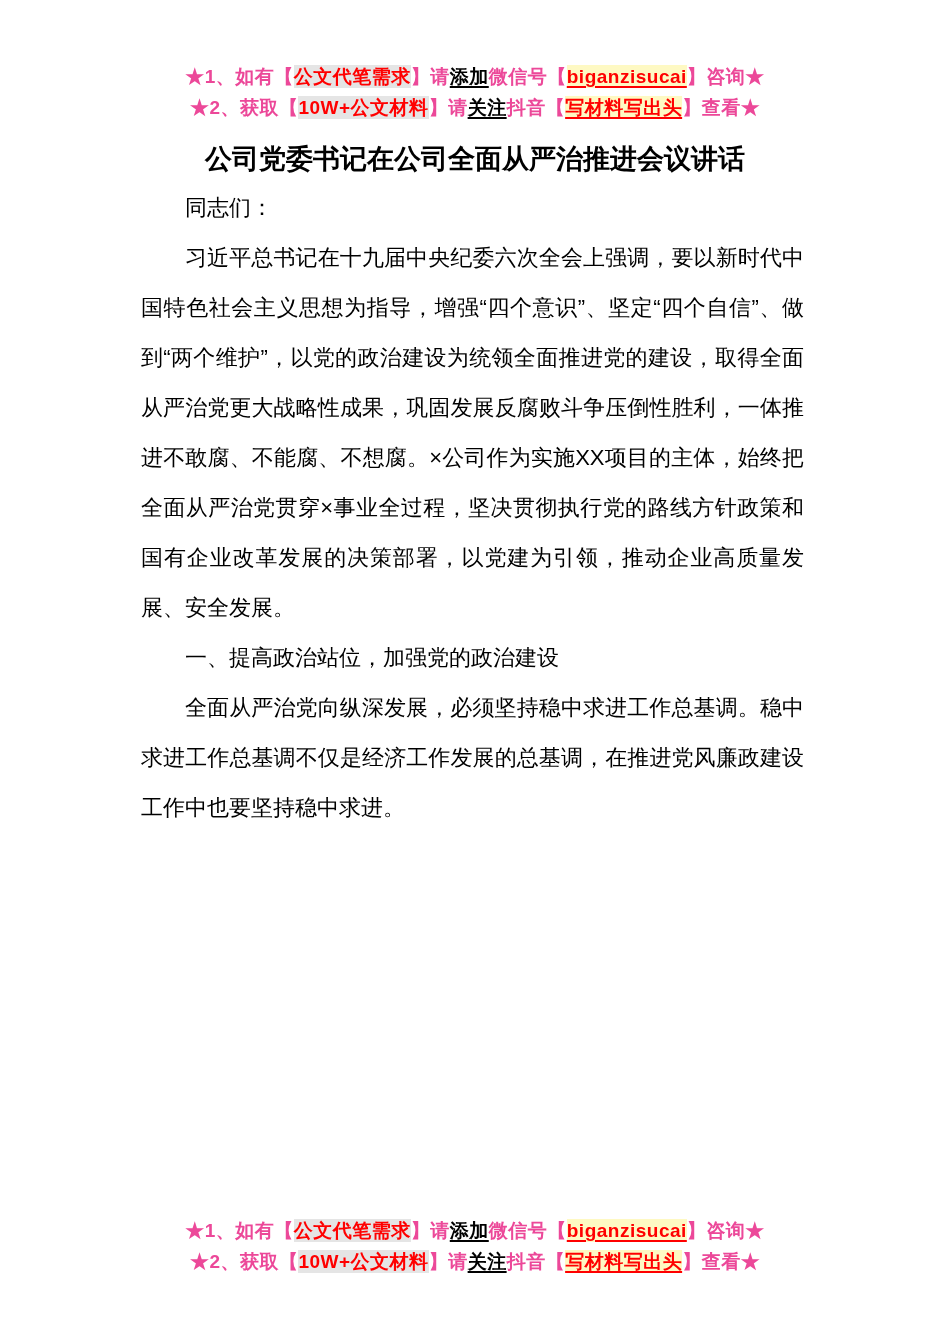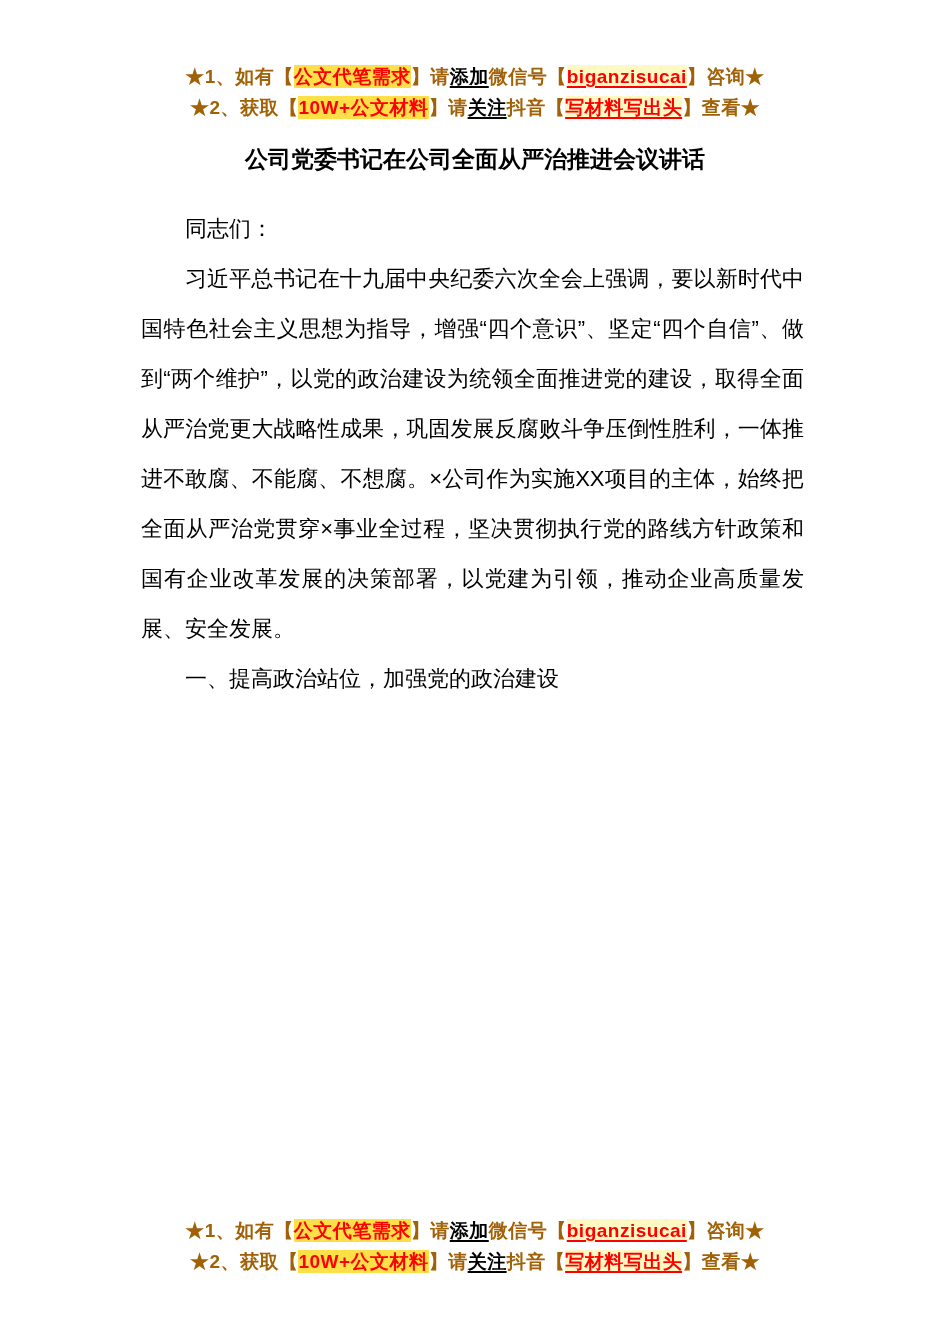--- a/index.html
+++ b/index.html
@@ -21,60 +21,60 @@
     text-align: center;
     font-weight: bold;
     font-size: 19px;
     line-height: 31px;
     letter-spacing: 0.5px;
     white-space: nowrap;
   }
   .promo-header { top: 61px; }
   .promo-footer { top: 1215px; }
 
-  .seg-plain { color: #a16207; }
+  .seg-plain { color: #ec4899; }
   .seg-u {
     color: #000000;
     text-decoration: underline;
     text-decoration-thickness: 2px;
     text-underline-offset: 3px;
     font-family: Liberation Serif, serif;
   }
   .seg-hl {
     color: #ff0000;
-    background: #fde047;
+    background: #e5e5e5;
     padding: 1px 0;
   }
   .seg-hl-u {
     color: #ff0000;
     background: #fef9c3;
     padding: 1px 0;
     text-decoration: underline;
     text-decoration-color: #ff0000;
     text-decoration-thickness: 2px;
     text-underline-offset: 3px;
   }
 
   
   .doc-title {
     position: absolute;
     top: 138px;
     left: 0;
     width: 100%;
     margin: 0;
     text-align: center;
-    font-size: 23px;
+    font-size: 27px;
     font-weight: bold;
     line-height: 42px;
   }
 
   
   .doc-body {
     position: absolute;
-    top: 204px;
+    top: 183px;
     left: 141px;
     width: 663px;
     height: 950px;
     overflow: hidden;
     font-size: 22px;
     line-height: 50px;
     text-align: justify;
     text-justify: inter-ideograph;
   }
   .doc-body p {
@@ -91,20 +91,21 @@
     <div><span class="seg-plain">★1、如有【</span><span class="seg-hl">公文代笔需求</span><span class="seg-plain">】请</span><span class="seg-u">添加</span><span class="seg-plain">微信号【</span><span class="seg-hl-u">biganzisucai</span><span class="seg-plain">】咨询★</span></div>
     <div><span class="seg-plain">★2、获取【</span><span class="seg-hl">10W+公文材料</span><span class="seg-plain">】请</span><span class="seg-u">关注</span><span class="seg-plain">抖音【</span><span class="seg-hl-u">写材料写出头</span><span class="seg-plain">】查看★</span></div>
   </div>
 
   <h1 class="doc-title">公司党委书记在公司全面从严治推进会议讲话</h1>
 
   <div class="doc-body">
       <p>同志们：</p>
       <p>习近平总书记在十九届中央纪委六次全会上强调，要以新时代中国特色社会主义思想为指导，增强“四个意识”、坚定“四个自信”、做到“两个维护”，以党的政治建设为统领全面推进党的建设，取得全面从严治党更大战略性成果，巩固发展反腐败斗争压倒性胜利，一体推进不敢腐、不能腐、不想腐。×公司作为实施XX项目的主体，始终把全面从严治党贯穿×事业全过程，坚决贯彻执行党的路线方针政策和国有企业改革发展的决策部署，以党建为引领，推动企业高质量发展、安全发展。</p>
       <p>一、提高政治站位，加强党的政治建设</p>
+      <p>全面从严治党向纵深发展，必须坚持稳中求进工作总基调。稳中求进工作总基调不仅是经济工作发展的总基调，在推进党风廉政建设工作中也要坚持稳中求进。</p>
     </div>
 
   <div class="promo promo-footer">
     <div><span class="seg-plain">★1、如有【</span><span class="seg-hl">公文代笔需求</span><span class="seg-plain">】请</span><span class="seg-u">添加</span><span class="seg-plain">微信号【</span><span class="seg-hl-u">biganzisucai</span><span class="seg-plain">】咨询★</span></div>
     <div><span class="seg-plain">★2、获取【</span><span class="seg-hl">10W+公文材料</span><span class="seg-plain">】请</span><span class="seg-u">关注</span><span class="seg-plain">抖音【</span><span class="seg-hl-u">写材料写出头</span><span class="seg-plain">】查看★</span></div>
   </div>
 
 </div>
 
 </body></html>

